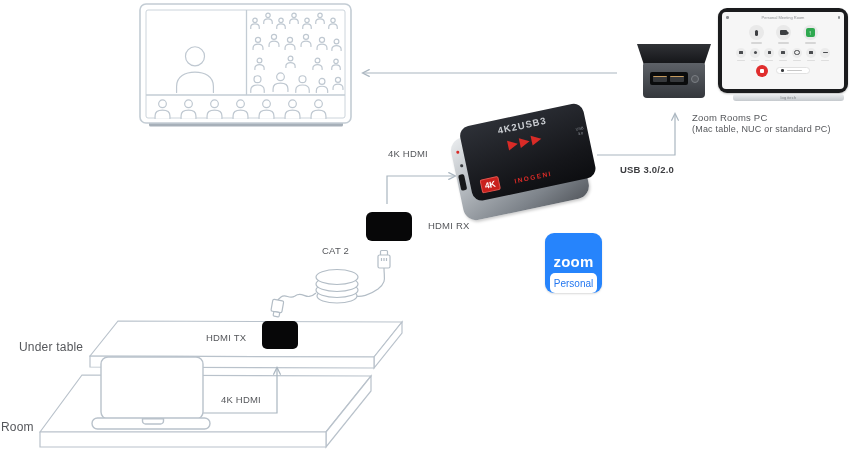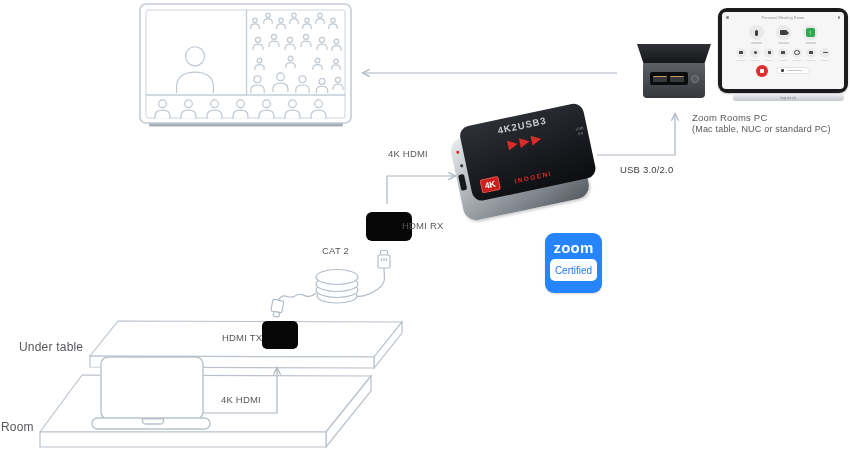--- a/index.html
+++ b/index.html
@@ -1,20 +1,20 @@
 <!DOCTYPE html>
 <html><head>
 <meta charset="utf-8">
 <style>
   html,body{margin:0;padding:0;background:#fff;}
   .stage{position:relative;width:850px;height:450px;background:#fff;overflow:hidden;
          font-family:"Liberation Sans",sans-serif;color:#55575b;}
   .lbl{position:absolute;font-size:9.5px;color:#55575b;white-space:nowrap;letter-spacing:.2px;}
   .lbl.big{font-size:12px;}
-  .lbl.bold{font-weight:normal;color:#3c3d40;}
+  .lbl.bold{font-weight:bold;color:#3c3d40;}
   .layer{position:absolute;left:0;top:0;}
 
   
   .nuc{position:absolute;left:636px;top:44px;width:76px;height:54px;}
   .nuc-top{position:absolute;left:1px;top:0;width:74px;height:20px;
            background:linear-gradient(180deg,#303236 0%,#17181b 90%);
            clip-path:polygon(0% 0%,100% 0%,91% 100%,9% 100%);}
   .nuc-front{position:absolute;left:7px;top:19px;right:7px;bottom:0;
              background:linear-gradient(180deg,#5d6167,#34373c);
              border-radius:2px 2px 4px 4px;}
@@ -70,21 +70,21 @@
              color:#d92b27;letter-spacing:1.5px;}
   .cap-port-label{position:absolute;right:2px;top:24px;width:11px;font-size:3.8px;line-height:1.2;
                   color:#979ca3;text-align:center;}
   .cap-hdmi{position:absolute;left:2px;top:36px;width:6px;height:16px;background:#17181a;border-radius:2px;}
   .cap-led-red{position:absolute;left:5px;top:12px;width:3px;height:3px;border-radius:50%;background:#d92b27;}
   .cap-led-dark{position:absolute;left:6px;top:26px;width:2.5px;height:2.5px;border-radius:50%;background:#3a3d41;}
 
   
   .zoom-badge{position:absolute;left:545px;top:233px;width:57px;height:60px;background:#2684fc;border-radius:9px;
               display:flex;flex-direction:column;align-items:center;box-shadow:0 1px 2px rgba(0,0,0,.15);}
-  .zoom-word{margin-top:6px;color:#fff;font-size:15px;font-weight:bold;letter-spacing:.2px;}
+  .zoom-word{margin-top:20px;color:#fff;font-size:15px;font-weight:bold;letter-spacing:.2px;}
   .zoom-cert{margin-top:3px;width:47px;height:22px;background:#fff;border-radius:5px;display:flex;
              align-items:center;justify-content:center;color:#2377f0;font-size:10px;}
 </style>
 </head>
 <body>
 
 <div class="stage">
 
   <svg class="layer" width="850" height="450" viewBox="0 0 850 450">
     <defs>
@@ -296,27 +296,27 @@
       <div class="cap-model">4K2USB3</div>
       <div class="cap-tris">▶▶▶</div>
       <div class="cap-4k">4K</div>
       <div class="cap-brand">INOGENI</div>
       <div class="cap-port-label">USB 3.0</div>
     </div>
   </div>
 
   <div class="zoom-badge">
     <div class="zoom-word">zoom</div>
-    <div class="zoom-cert">Certified</div>
+    <div class="zoom-cert">Personal</div>
   </div>
 
   <div class="lbl" style="left:388px;top:148px">4K HDMI</div>
-  <div class="lbl" style="left:402px;top:220px">HDMI RX</div>
+  <div class="lbl" style="left:428px;top:220px">HDMI RX</div>
   <div class="lbl" style="left:322px;top:245px">CAT 2</div>
   <div class="lbl bold" style="left:620px;top:164px">USB 3.0/2.0</div>
   <div class="lbl" style="left:692px;top:112px">Zoom Rooms PC</div>
   <div class="lbl" style="left:692px;top:124px;font-size:9px">(Mac table, NUC or standard PC)</div>
-  <div class="lbl" style="left:222px;top:332px">HDMI TX</div>
+  <div class="lbl" style="left:206px;top:332px">HDMI TX</div>
   <div class="lbl big" style="left:19px;top:340px">Under table</div>
   <div class="lbl" style="left:221px;top:394px">4K HDMI</div>
   <div class="lbl big" style="left:1px;top:420px">Room</div>
 
 </div>
 
 </body></html>

